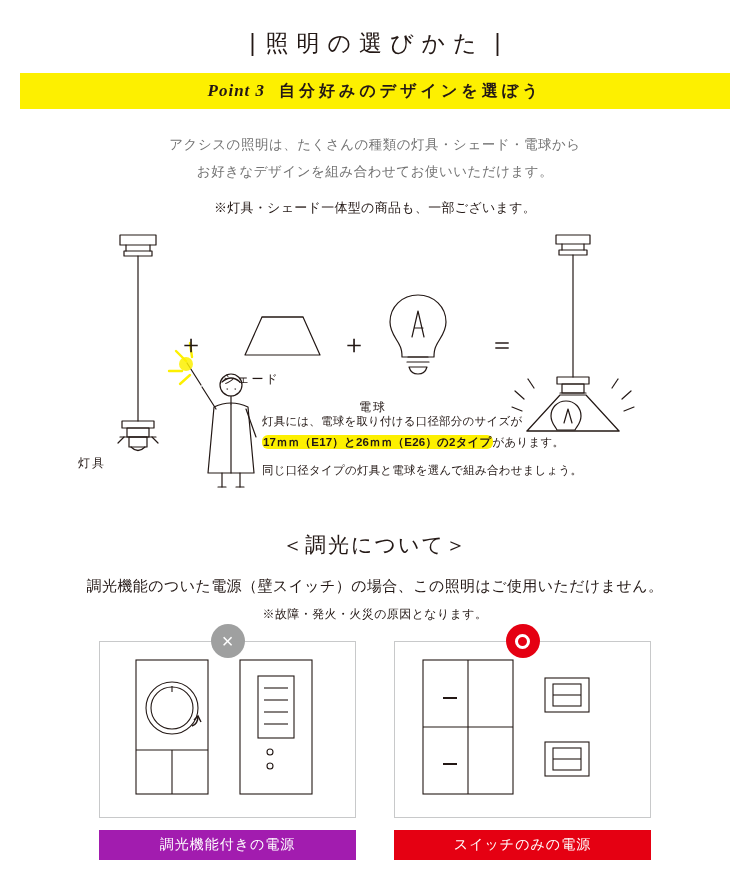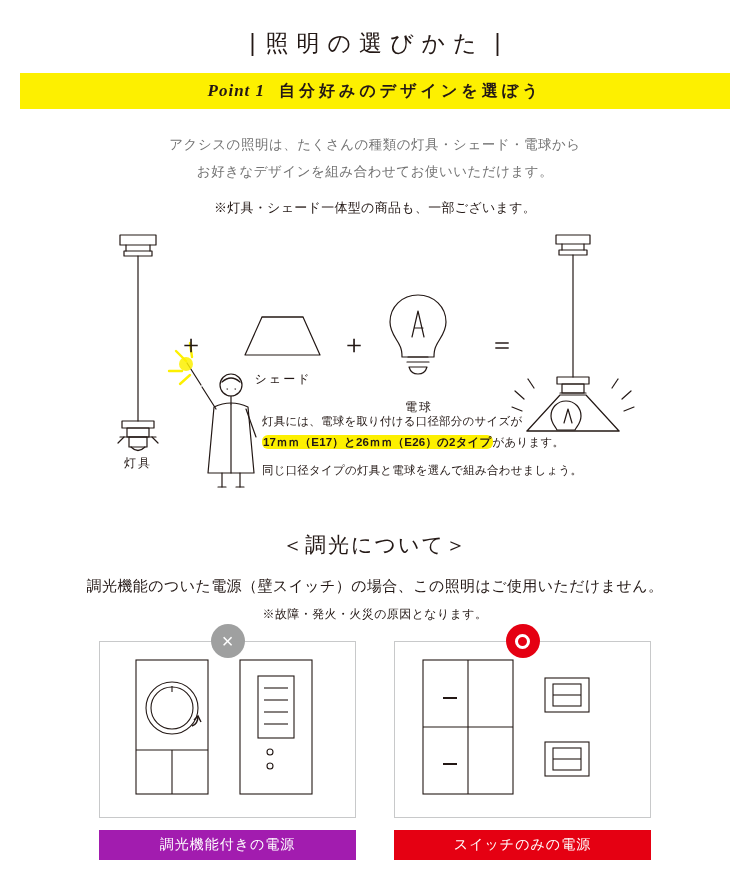--- a/index.html
+++ b/index.html
@@ -86,21 +86,20 @@
   .op {
     position: absolute;
     font-size: 26px;
     color: #231815;
     font-family: "Liberation Sans", sans-serif;
   }
   .cap {
     position: absolute;
     font-size: 12px;
     letter-spacing: 2px;
-    text-align: center;
     width: 120px;
     color: #231815;
   }
 
   
   .socket-note {
     position: absolute;
     left: 262px;
     top: 186px;
     width: 330px;
@@ -197,21 +196,21 @@
   .caption-bar.ok { background: #e50012; }
 </style>
 </head>
 <body>
 
 <div class="page-title">
   <span class="bar">|</span><span>照明の選びかた</span><span class="bar">|</span>
 </div>
 
 <div class="point-banner">
-  <span class="point-label">Point 1</span>
+  <span class="point-label">Point 3</span>
   <span class="point-text">自分好みのデザインを選ぼう</span>
 </div>
 
 <div class="intro">
   <div>アクシスの照明は、たくさんの種類の灯具・シェード・電球から</div>
   <div>お好きなデザインを組み合わせてお使いいただけます。</div>
 </div>
 <div class="note-small">※灯具・シェード一体型の商品も、一部ございます。</div>
 
 <div class="diagram">

